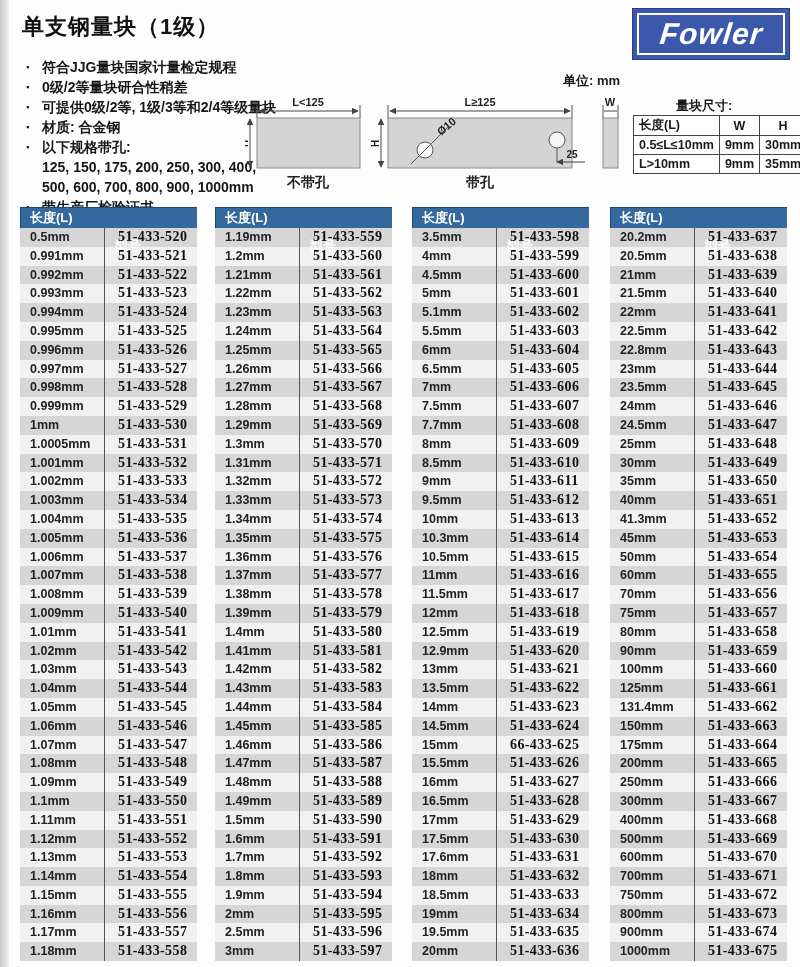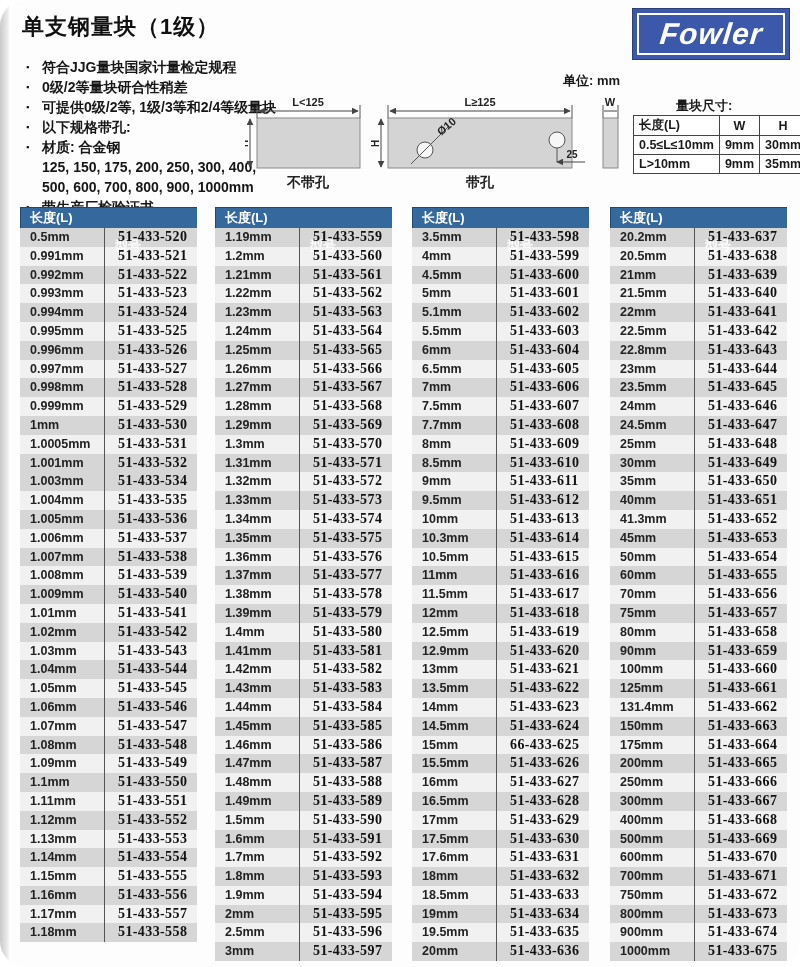--- a/index.html
+++ b/index.html
@@ -1,17 +1,17 @@
 <!DOCTYPE html>
 <html><head>
 <meta charset="utf-8">
 <style>
   html,body{margin:0;padding:0;background:#ffffff;}
   .page{position:relative;width:800px;height:967px;background:#fdfdfd;overflow:hidden;
-        font-family:"Liberation Sans","DejaVu Sans",sans-serif;color:#1a1a1a;border-radius:26px;}
+        font-family:"Liberation Sans","DejaVu Sans",sans-serif;color:#1a1a1a;}
   .edge-strip{position:absolute;left:0;top:0;width:9px;height:100%;
         background:linear-gradient(to right,#c9c9c9,#f2f2f2);}
   .page-title{position:absolute;left:22px;top:12px;font-size:22px;font-weight:bold;
         letter-spacing:1px;color:#111;}
   
   .features{position:absolute;left:26px;top:57px;font-size:14px;font-weight:bold;
         line-height:20px;color:#161616;}
   .feature-line{white-space:nowrap;}
   .bullet-marker{display:inline-block;width:16px;font-size:9px;vertical-align:2px;color:#111;}
   
@@ -72,25 +72,25 @@
 
       <div class="feature-line">
         <span class="bullet-marker">▪</span><span>0级/2等量块研合性稍差</span>
       </div>
 
       <div class="feature-line">
         <span class="bullet-marker">▪</span><span>可提供0级/2等, 1级/3等和2/4等级量块</span>
       </div>
 
       <div class="feature-line">
+        <span class="bullet-marker">▪</span><span>材质: 合金钢</span>
+      </div>
+
+      <div class="feature-line">
         <span class="bullet-marker">▪</span><span>以下规格带孔:</span>
-      </div>
-
-      <div class="feature-line">
-        <span class="bullet-marker">▪</span><span>材质: 合金钢</span>
       </div>
 
       <div class="feature-line">
         <span class="bullet-marker"></span><span>125, 150, 175, 200, 250, 300, 400,</span>
       </div>
 
       <div class="feature-line">
         <span class="bullet-marker"></span><span>500, 600, 700, 800, 900, 1000mm</span>
       </div>
 
@@ -230,20 +230,24 @@
         <div class="t-row even">
           <div class="cell-len">1.0005mm</div>
           <div class="cell-mod">51-433-531</div>
         </div>
 
         <div class="t-row odd">
           <div class="cell-len">1.001mm</div>
           <div class="cell-mod">51-433-532</div>
         </div>
 
+        <div class="t-row even">
+          <div class="cell-len">1.002mm</div>
+          <div class="cell-mod">51-433-533</div>
+        </div>
 
         <div class="t-row odd">
           <div class="cell-len">1.003mm</div>
           <div class="cell-mod">51-433-534</div>
         </div>
 
         <div class="t-row even">
           <div class="cell-len">1.004mm</div>
           <div class="cell-mod">51-433-535</div>
         </div>

